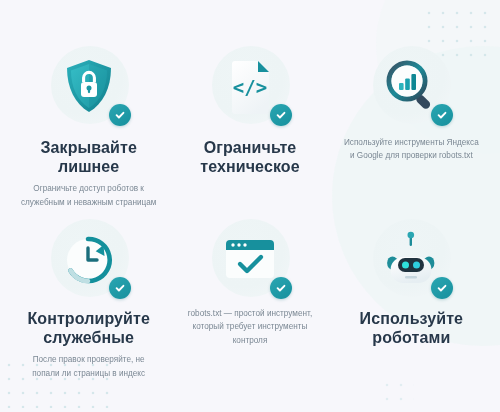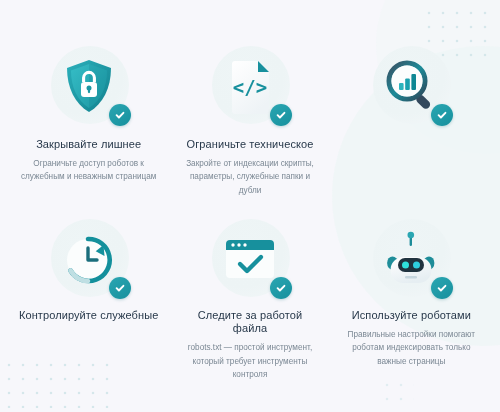--- a/index.html
+++ b/index.html
@@ -120,22 +120,22 @@
     border-radius: 50%;
     background: linear-gradient(145deg, #2aa6b2 0%, #17909d 100%);
     display: flex;
     align-items: center;
     justify-content: center;
     box-shadow: 0 1px 3px rgba(20,110,120,.25);
   }
   .badge svg { display: block; }
 
   .card-title {
-    font-size: 11px;
-    font-weight: normal;
+    font-size: 16px;
+    font-weight: bold;
     color: #27384a;
     letter-spacing: .1px;
     margin: 2px 0 6px 0;
     line-height: 1.2;
   }
   .card-desc {
     font-size: 8.2px;
     color: #7b8894;
     line-height: 1.62;
     max-width: 146px;
@@ -207,21 +207,20 @@
           <text x="32" y="40" text-anchor="middle" font-family="DejaVu Sans Mono, monospace" font-size="19" font-weight="bold" fill="#17909d">&lt;/&gt;</text>
         </svg>
       </div>
       <div class="badge">
         <svg width="12" height="12" viewBox="0 0 12 12">
           <path d="M2.6 6.2 L4.9 8.5 L9.4 3.8" fill="none" stroke="#fff" stroke-width="1.9" stroke-linecap="round" stroke-linejoin="round"></path>
         </svg>
       </div>
     </div>
     <div class="card-title">Ограничьте техническое</div>
-    <div class="card-desc">Закройте от индексации скрипты, параметры, служебные папки и дубли</div>
   </div>
 
   <div class="card">
     <div class="icon-wrap">
       <div class="icon-disc"></div>
       <div class="icon-art">
         <svg viewBox="0 0 64 64" width="64" height="64">
           <defs>
             <linearGradient id="mg" x1="0" y1="0" x2="1" y2="1">
               <stop offset="0" stop-color="#3a4f63"></stop>
@@ -236,20 +235,21 @@
           <rect x="26.2" y="24.5" width="4.6" height="11.5" rx="1.1" fill="#19a1ae"></rect>
           <rect x="32.4" y="20" width="4.6" height="16" rx="1.1" fill="#0e8793"></rect>
         </svg>
       </div>
       <div class="badge">
         <svg width="12" height="12" viewBox="0 0 12 12">
           <path d="M2.6 6.2 L4.9 8.5 L9.4 3.8" fill="none" stroke="#fff" stroke-width="1.9" stroke-linecap="round" stroke-linejoin="round"></path>
         </svg>
       </div>
     </div>
+    <div class="card-desc">Используйте инструменты Яндекса и Google для проверки robots.txt</div>
   </div>
 
   <div class="card row2">
     <div class="icon-wrap">
       <div class="icon-disc"></div>
       <div class="icon-art">
         <svg viewBox="0 0 64 64" width="64" height="64">
           <circle cx="31" cy="33" r="21" fill="#fbfdfd"></circle>
           <path d="M31 12 A21 21 0 1 1 13.5 43.5" fill="none" stroke="#13909c" stroke-width="4.6" stroke-linecap="round"></path>
           <path d="M13.5 43.5 A21 21 0 0 0 31 54" fill="none" stroke="#bfdfe3" stroke-width="4.6" stroke-linecap="round"></path>
@@ -257,20 +257,21 @@
           <path d="M31 21 V33 H40" fill="none" stroke="#1a6e7c" stroke-width="3.4" stroke-linecap="round" stroke-linejoin="round"></path>
         </svg>
       </div>
       <div class="badge">
         <svg width="12" height="12" viewBox="0 0 12 12">
           <path d="M2.6 6.2 L4.9 8.5 L9.4 3.8" fill="none" stroke="#fff" stroke-width="1.9" stroke-linecap="round" stroke-linejoin="round"></path>
         </svg>
       </div>
     </div>
     <div class="card-title">Контролируйте служебные</div>
+    <div class="card-desc">После правок проверяйте, не попали ли страницы в индекс</div>
   </div>
 
   <div class="card row2">
     <div class="icon-wrap">
       <div class="icon-disc"></div>
       <div class="icon-art">
         <svg viewBox="0 0 64 64" width="64" height="64">
           <rect x="8" y="13" width="48" height="38" rx="4" fill="#fbfdfd"></rect>
           <path d="M8 17 a4 4 0 0 1 4 -4 h40 a4 4 0 0 1 4 4 v6 H8 Z" fill="#17909d"></path>
           <circle cx="15" cy="18" r="1.7" fill="#ffffff"></circle>
@@ -278,21 +279,20 @@
           <circle cx="27" cy="18" r="1.7" fill="#ffffff"></circle>
           <path d="M22 37 L29 44 L43 30" fill="none" stroke="#17909d" stroke-width="4.4" stroke-linecap="round" stroke-linejoin="round"></path>
         </svg>
       </div>
       <div class="badge">
         <svg width="12" height="12" viewBox="0 0 12 12">
           <path d="M2.6 6.2 L4.9 8.5 L9.4 3.8" fill="none" stroke="#fff" stroke-width="1.9" stroke-linecap="round" stroke-linejoin="round"></path>
         </svg>
       </div>
     </div>
-    <div class="card-title">Следите за работой файла</div>
     <div class="card-desc">robots.txt — простой инструмент, который требует инструменты контроля</div>
   </div>
 
   <div class="card row2">
     <div class="icon-wrap">
       <div class="icon-disc"></div>
       <div class="icon-art">
         <svg viewBox="0 0 64 64" width="64" height="64">
           <defs>
             <linearGradient id="rb" x1="0" y1="0" x2="0.4" y2="1">
@@ -311,16 +311,15 @@
           <rect x="26" y="49" width="12" height="2.4" rx="1.2" fill="#c6d6de"></rect>
         </svg>
       </div>
       <div class="badge">
         <svg width="12" height="12" viewBox="0 0 12 12">
           <path d="M2.6 6.2 L4.9 8.5 L9.4 3.8" fill="none" stroke="#fff" stroke-width="1.9" stroke-linecap="round" stroke-linejoin="round"></path>
         </svg>
       </div>
     </div>
     <div class="card-title">Используйте роботами</div>
-    <div class="card-desc">Правильные настройки помогают роботам индексировать только важные страницы</div>
   </div>
 
 </div>
 
 </body></html>

